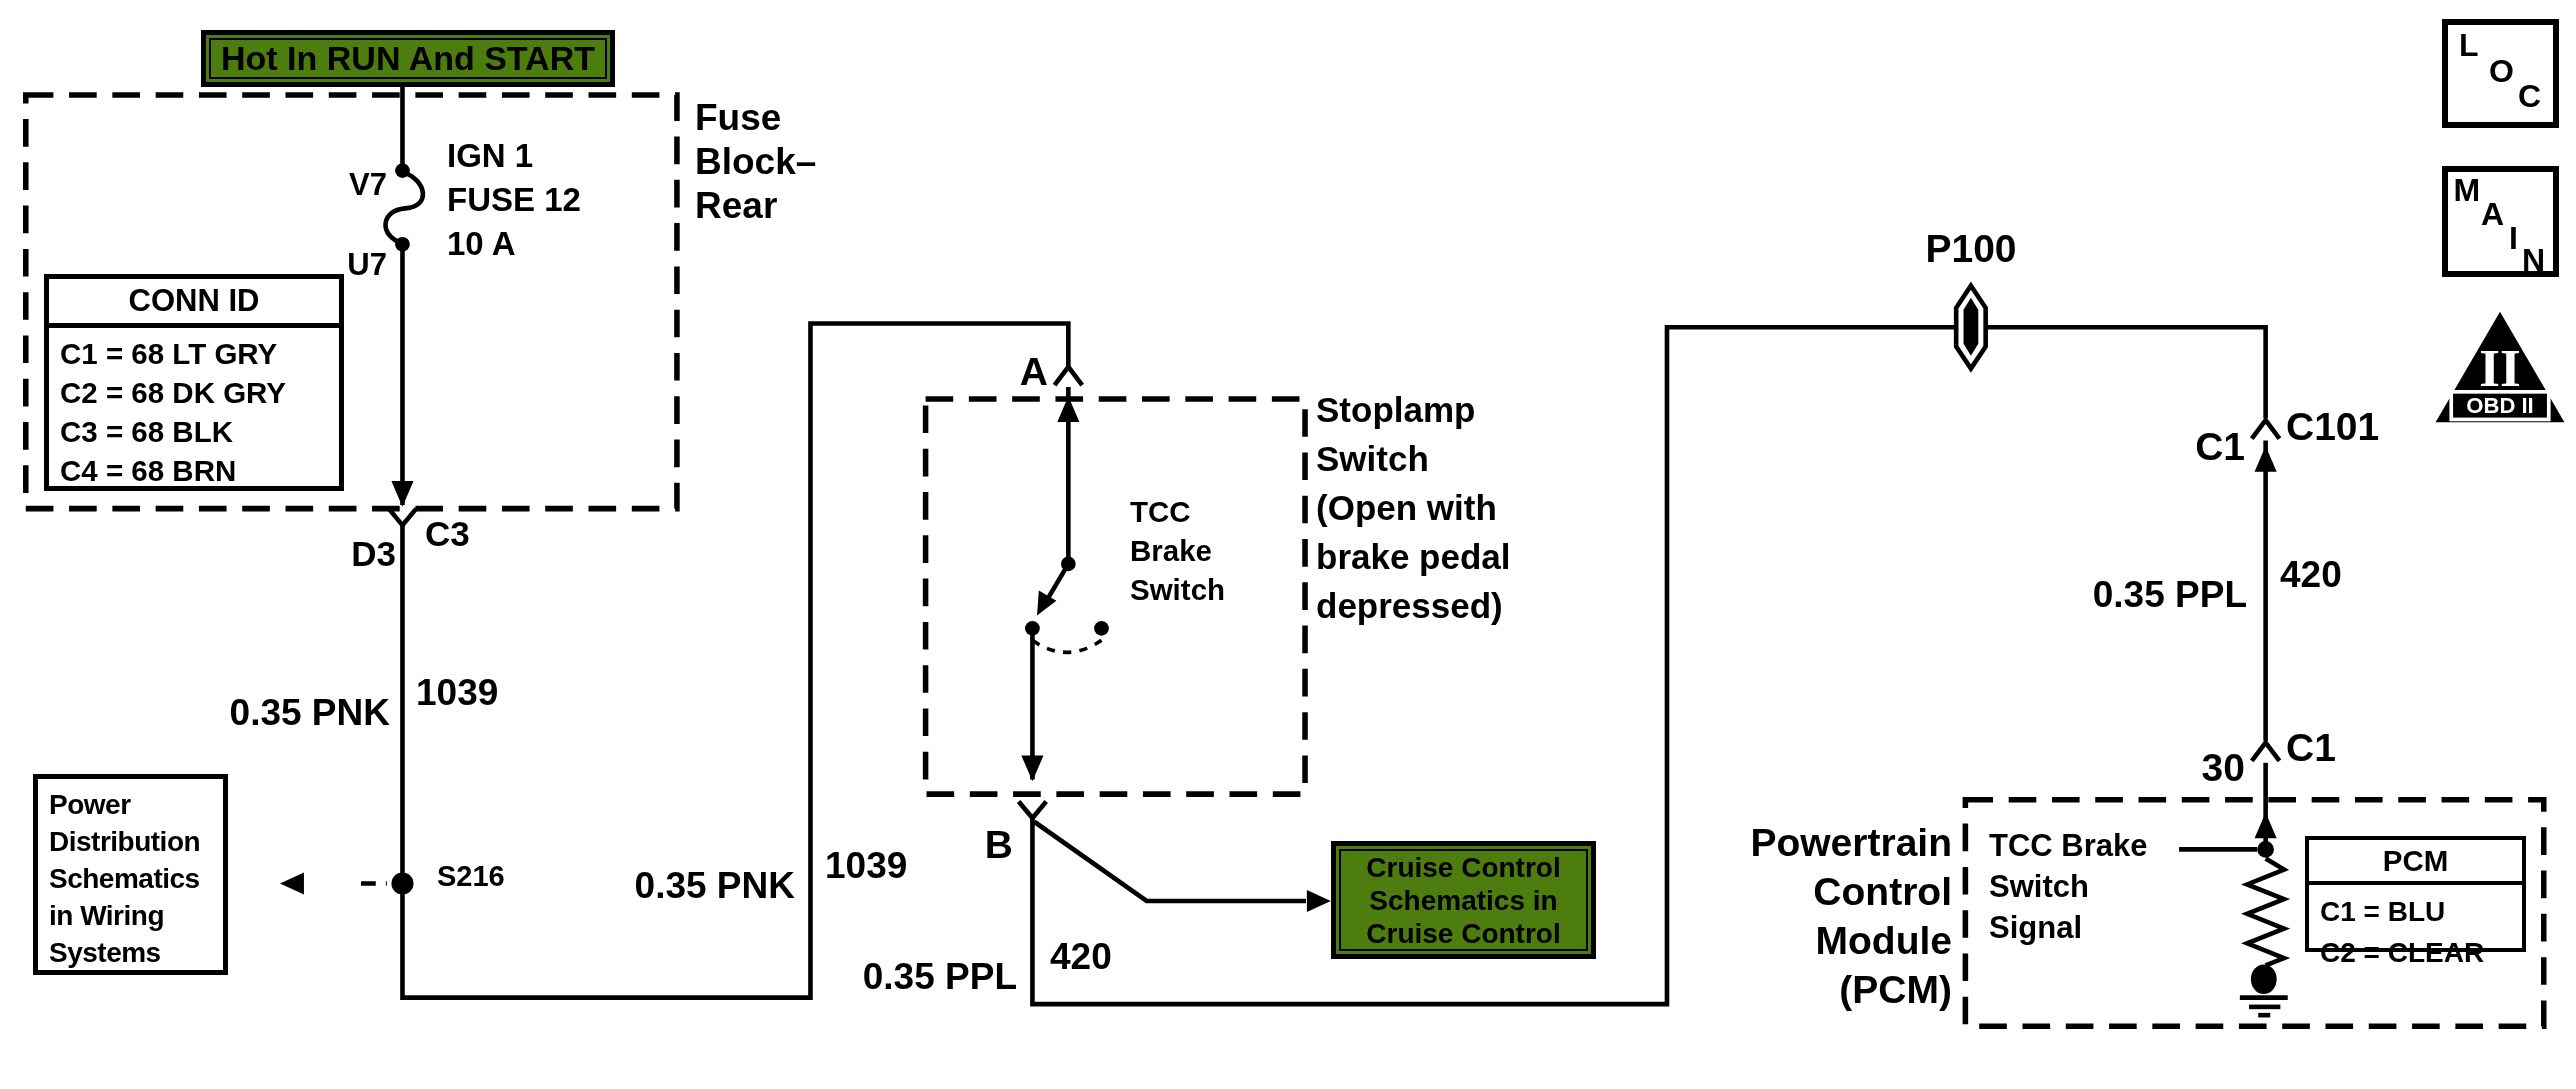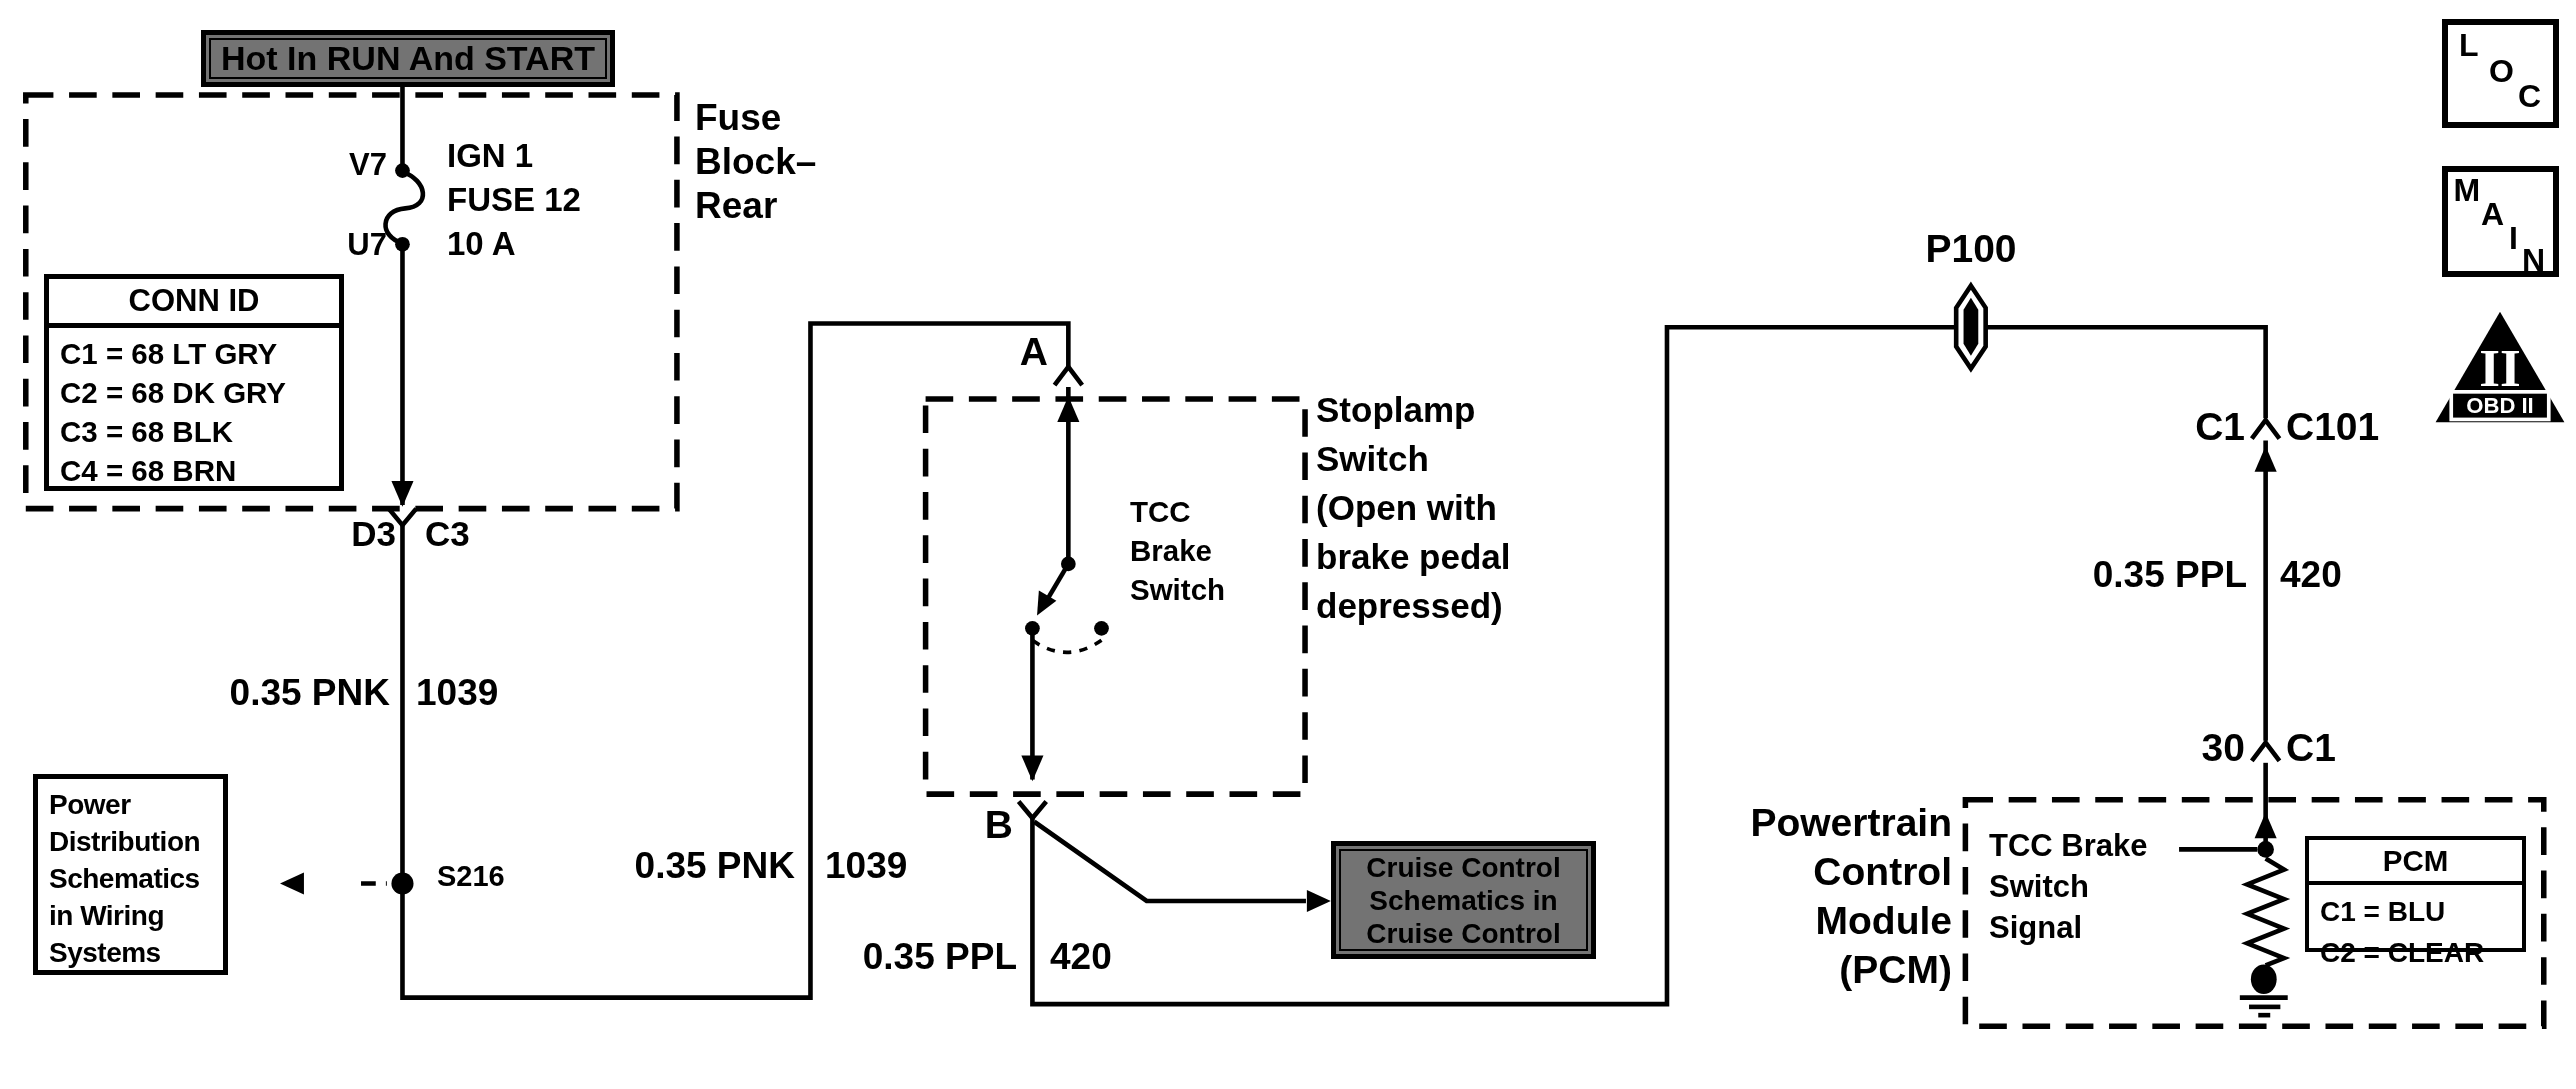--- a/index.html
+++ b/index.html
@@ -1,23 +1,23 @@
 <!DOCTYPE html>
 <html style="font-size:14.7px"><head>
 <meta charset="utf-8">
 <style>
   html,body{margin:0;padding:0;background:#fff;}
   .canvas{position:relative;width:2576px;height:1090px;background:#fff;overflow:hidden;
           font-family:"Liberation Sans",sans-serif;font-weight:bold;color:#000;}
   .art{position:absolute;left:0;top:0;}
   .t{position:absolute;white-space:nowrap;}
-  .ra{text-align:right;}
+  .ra{text-align:right;margin-top:20px;}
   .ctr{text-align:center;}
   
-  .refbox{position:absolute;border:5.5px solid #000;background:#737373;box-sizing:border-box;padding-left:48px;}
+  .refbox{position:absolute;border:5.5px solid #000;background:#4d7c0f;box-sizing:border-box;padding-left:48px;}
   .refbox .in{position:absolute;left:2.8px;top:2.8px;right:2.8px;bottom:2.8px;border:2.8px solid #000;
               display:flex;flex-direction:column;align-items:center;justify-content:center;}
   
   .box1{position:absolute;border:5.5px solid #000;background:#fff;box-sizing:border-box;}
   .tbl{position:absolute;border:5.5px solid #000;background:#fff;box-sizing:border-box;}
   .tbl .hd{border-bottom:5.5px solid #000;text-align:center;}
   .iconbox{position:absolute;border:6.4px solid #000;background:#fff;box-sizing:border-box;}
   .iconbox span{position:absolute;font-size:32px;}
 </style>
 </head>

